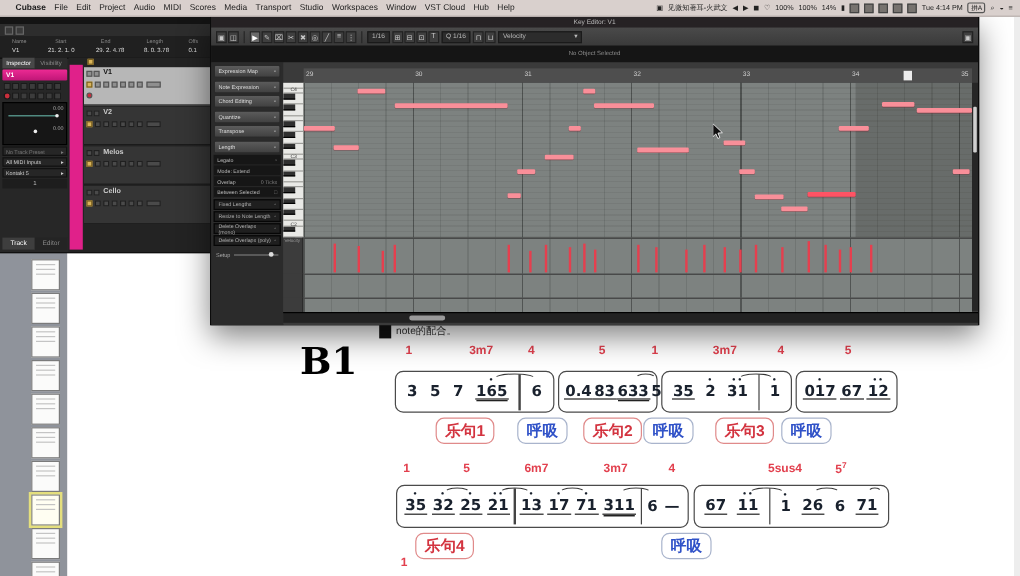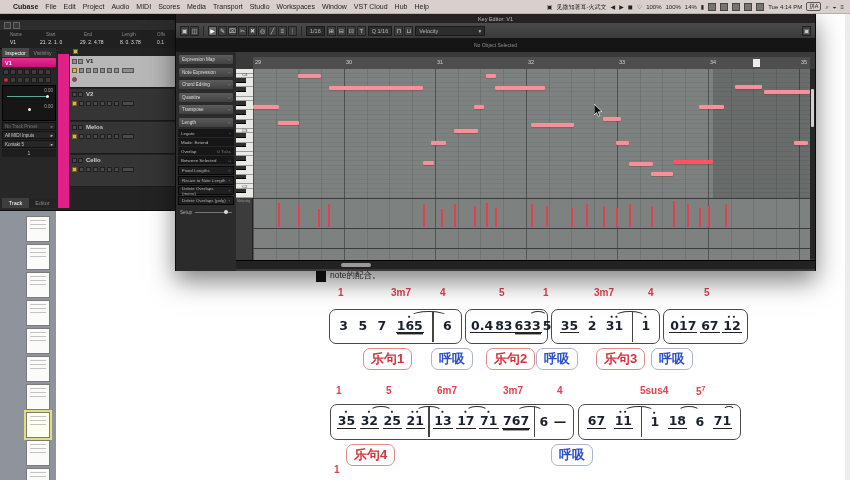--- a/index.html
+++ b/index.html
@@ -136,20 +136,21 @@
   
   .cursor{position:absolute;left:594px;top:103px;z-index:30}
 </style>
 </head>
 <body>
 
 <div class="doc">
   <div class="docedge"></div>
   <div class="blackmark"></div>
   <div class="ptext">note的配合。</div>
+  <div class="b1">B1</div>
   <div id="notation">
       <div class="chord" style="left: 338px; top: 287px; color: rgb(226, 64, 78);"><span>1</span></div>
       <div class="chord" style="left: 391px; top: 287px; color: rgb(226, 64, 78);"><span>3m7</span></div>
       <div class="chord" style="left: 440px; top: 287px; color: rgb(226, 64, 78);"><span>4</span></div>
       <div class="chord" style="left: 499px; top: 287px; color: rgb(226, 64, 78);"><span>5</span></div>
       <div class="chord" style="left: 543px; top: 287px; color: rgb(226, 64, 78);"><span>1</span></div>
       <div class="chord" style="left: 594px; top: 287px; color: rgb(226, 64, 78);"><span>3m7</span></div>
       <div class="chord" style="left: 648px; top: 287px; color: rgb(226, 64, 78);"><span>4</span></div>
       <div class="chord" style="left: 704px; top: 287px; color: rgb(226, 64, 78);"><span>5</span></div>
       <div class="nbox" style="left: 329px; top: 309px; width: 133px; height: 35px;">
@@ -197,35 +198,35 @@
       <div class="chord" style="left: 696px; top: 385px; color: rgb(226, 64, 78);"><span>5</span><sup>7</sup></div>
       <div class="nbox" style="left: 330px; top: 404px; width: 244px; height: 36px;">
         <div class="tok u1">35<div class="dots">•</div></div>
         <div class="tok u1">32<div class="dots">•</div></div>
         <div class="tok u1">25<div class="dots">•</div></div>
         <div class="tok u1">21<div class="dots">••</div></div>
         <div class="barline"></div>
         <div class="tok u1">13<div class="dots">•</div></div>
         <div class="tok u1">17<div class="dots">•</div></div>
         <div class="tok u1">71<div class="dots">•</div></div>
-        <div class="tok u2">767</div>
+        <div class="tok u2">311</div>
         <div class="barline"></div>
         <div class="tok">6</div>
         <div class="tok">—</div>
         <div class="arc" style="left: 39.45px; width: 22.05px;"></div>
         <div class="arc" style="left: 85.45px; width: 26.05px;"></div>
         <div class="arc" style="left: 135.45px; width: 22.05px;"></div>
         <div class="arc" style="left: 186.4px; width: 26.1px;"></div>
       </div>
       <div class="nbox" style="left: 578px; top: 404px; width: 163px; height: 36px;">
         <div class="tok u1">67</div>
         <div class="tok u1">11<div class="dots">••</div></div>
         <div class="barline"></div>
         <div class="tok">1<div class="dots">•</div></div>
-        <div class="tok u1">18</div>
+        <div class="tok u1">26</div>
         <div class="tok">6</div>
         <div class="tok u1">71</div>
         <div class="arc" style="left: 45.45px; width: 30.05px;"></div>
         <div class="arc" style="left: 99.45px; width: 22.05px;"></div>
         <div class="arc" style="left: 144.45px; width: 11.55px;"></div>
       </div>
       <div class="plabel phrase" style="left: 346px; top: 444px;">乐句4</div>
       <div class="plabel breath" style="left: 551px; top: 444px;">呼吸</div>
     </div>
   <div class="nextchord">1</div>

